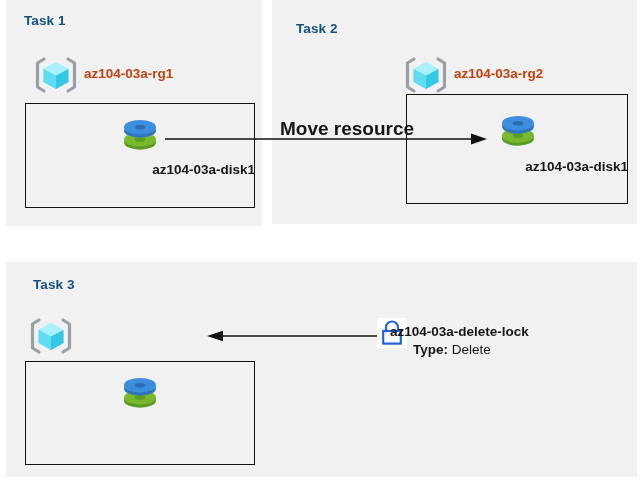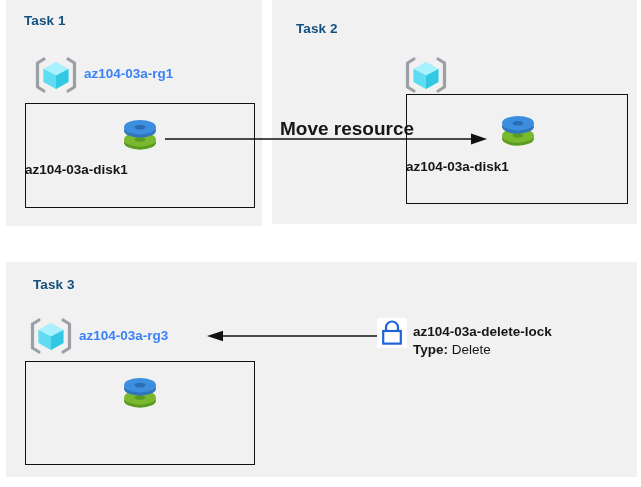--- a/index.html
+++ b/index.html
@@ -33,32 +33,32 @@
     white-space: nowrap;
   }
   .inner-box {
     position: absolute;
     border: 1.6px solid #111111;
     background: transparent;
     box-sizing: border-box;
   }
   .res-label {
     position: absolute;
-    color: #3b82f6;
+    color: #c2410c;
     font-weight: bold;
     font-size: 13.5px;
     white-space: nowrap;
   }
   .disk-label {
     position: absolute;
     color: #161616;
     font-weight: bold;
     font-size: 13.5px;
     white-space: nowrap;
-    text-align: left;
+    text-align: right;
   }
   .arrow-label {
     position: absolute;
     color: #161616;
     font-weight: bold;
     font-size: 19px;
     white-space: nowrap;
   }
   .lock-title {
     position: absolute;
@@ -129,20 +129,21 @@
     <svg width="44" height="40" viewBox="0 0 44 40">
       <path d="M10 4 L3.5 8 L3.5 32 L10 36" fill="none" stroke="#9aa0a6" stroke-width="3.2" stroke-linecap="round" stroke-linejoin="round"></path>
       <path d="M34 4 L40.5 8 L40.5 32 L34 36" fill="none" stroke="#9aa0a6" stroke-width="3.2" stroke-linecap="round" stroke-linejoin="round"></path>
       <polygon points="22,7 34.5,14 34.5,27 22,34 9.5,27 9.5,14" fill="#9beefb"></polygon>
       <polygon points="22,7 34.5,14 22,20.6 9.5,14" fill="#a9f1fc"></polygon>
       <polygon points="22,20.6 34.5,14 34.5,27 22,34" fill="#32c8e4"></polygon>
       <polygon points="22,20.6 9.5,14 9.5,27 22,34" fill="#5fdcf2"></polygon>
     </svg>
   </div>
 
+  <div class="res-label" style="left:454px; top:66px;">az104-03a-rg2</div>
 
   <div class="inner-box" style="left:406px; top:94px; width:222px; height:110px;"></div>
 
   <div class="icon-disk" style="left:498px; top:110px;">
     <svg width="40" height="42" viewBox="0 0 40 42">
       <ellipse cx="20" cy="28.5" rx="16" ry="7.2" fill="#5a9c21"></ellipse>
       <ellipse cx="20" cy="25.5" rx="16" ry="7.2" fill="#7ab92f"></ellipse>
       <ellipse cx="20" cy="25.5" rx="5.2" ry="2.3" fill="#5a9c21"></ellipse>
       <ellipse cx="20" cy="16.5" rx="16" ry="7.2" fill="#2f76bd"></ellipse>
       <ellipse cx="20" cy="13.2" rx="16" ry="7.2" fill="#3d8ede"></ellipse>
@@ -169,21 +170,20 @@
     <svg width="44" height="40" viewBox="0 0 44 40">
       <path d="M10 4 L3.5 8 L3.5 32 L10 36" fill="none" stroke="#9aa0a6" stroke-width="3.2" stroke-linecap="round" stroke-linejoin="round"></path>
       <path d="M34 4 L40.5 8 L40.5 32 L34 36" fill="none" stroke="#9aa0a6" stroke-width="3.2" stroke-linecap="round" stroke-linejoin="round"></path>
       <polygon points="22,7 34.5,14 34.5,27 22,34 9.5,27 9.5,14" fill="#9beefb"></polygon>
       <polygon points="22,7 34.5,14 22,20.6 9.5,14" fill="#a9f1fc"></polygon>
       <polygon points="22,20.6 34.5,14 34.5,27 22,34" fill="#32c8e4"></polygon>
       <polygon points="22,20.6 9.5,14 9.5,27 22,34" fill="#5fdcf2"></polygon>
     </svg>
   </div>
 
-  <div class="res-label" style="left:79px; top:328px;">az104-03a-rg3</div>
 
   <div class="inner-box" style="left:25px; top:361px; width:230px; height:104px;"></div>
 
   <div class="icon-disk" style="left:120px; top:372px;">
     <svg width="40" height="42" viewBox="0 0 40 42">
       <ellipse cx="20" cy="28.5" rx="16" ry="7.2" fill="#5a9c21"></ellipse>
       <ellipse cx="20" cy="25.5" rx="16" ry="7.2" fill="#7ab92f"></ellipse>
       <ellipse cx="20" cy="25.5" rx="5.2" ry="2.3" fill="#5a9c21"></ellipse>
       <ellipse cx="20" cy="16.5" rx="16" ry="7.2" fill="#2f76bd"></ellipse>
       <ellipse cx="20" cy="13.2" rx="16" ry="7.2" fill="#3d8ede"></ellipse>
@@ -200,19 +200,19 @@
   </div>
 
   <div class="icon-lock" style="left:377px; top:318px;">
     <svg width="30" height="30" viewBox="0 0 30 30">
       <rect x="0" y="0" width="30" height="30" fill="#ffffff"></rect>
       <path d="M9 13 L9 9.5 A6 6 0 0 1 21 9.5 L21 13" fill="none" stroke="#1f64d8" stroke-width="2.2"></path>
       <rect x="6.2" y="13" width="17.6" height="12.6" fill="none" stroke="#1f64d8" stroke-width="2.2"></rect>
     </svg>
   </div>
 
-  <div class="lock-title" style="left:413px; top:324px;">az104-03a-delete-lock</div>
+  <div class="lock-title" style="left:390px; top:324px;">az104-03a-delete-lock</div>
 
   <div class="lock-type" style="left:413px; top:342px;">
     <b>Type:</b><span>&nbsp;</span><span>Delete</span>
   </div>
 
 </div>
 
 </body></html>

